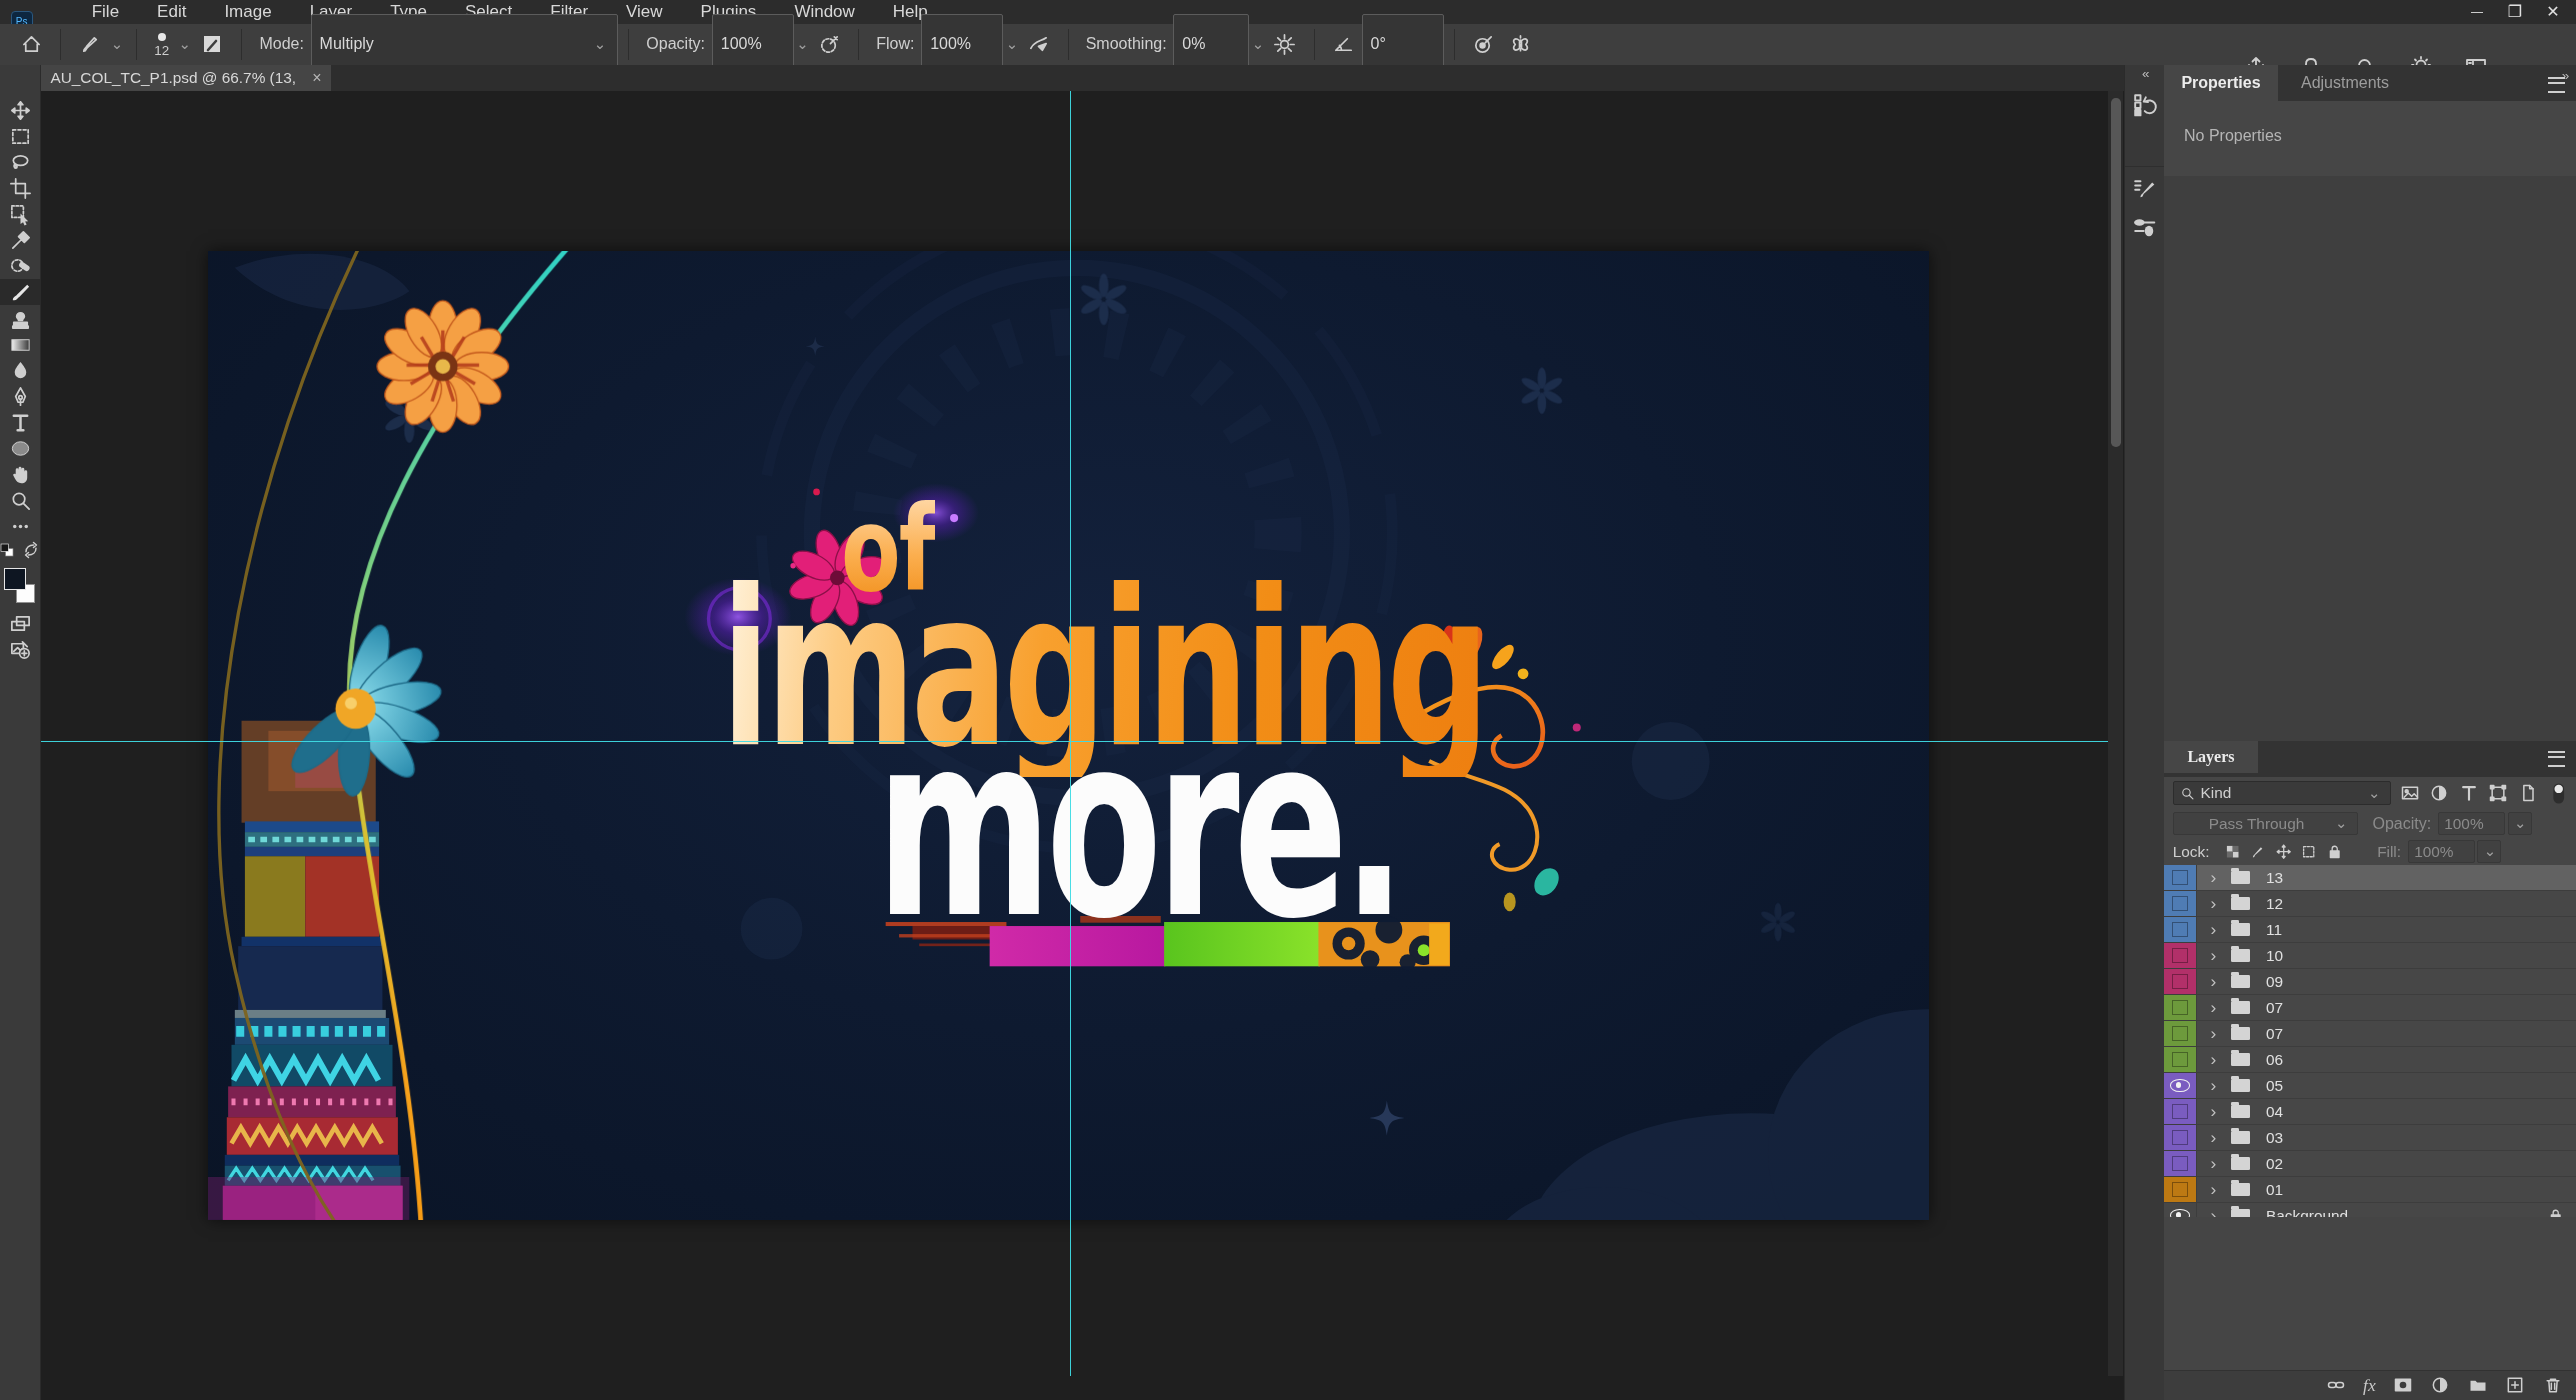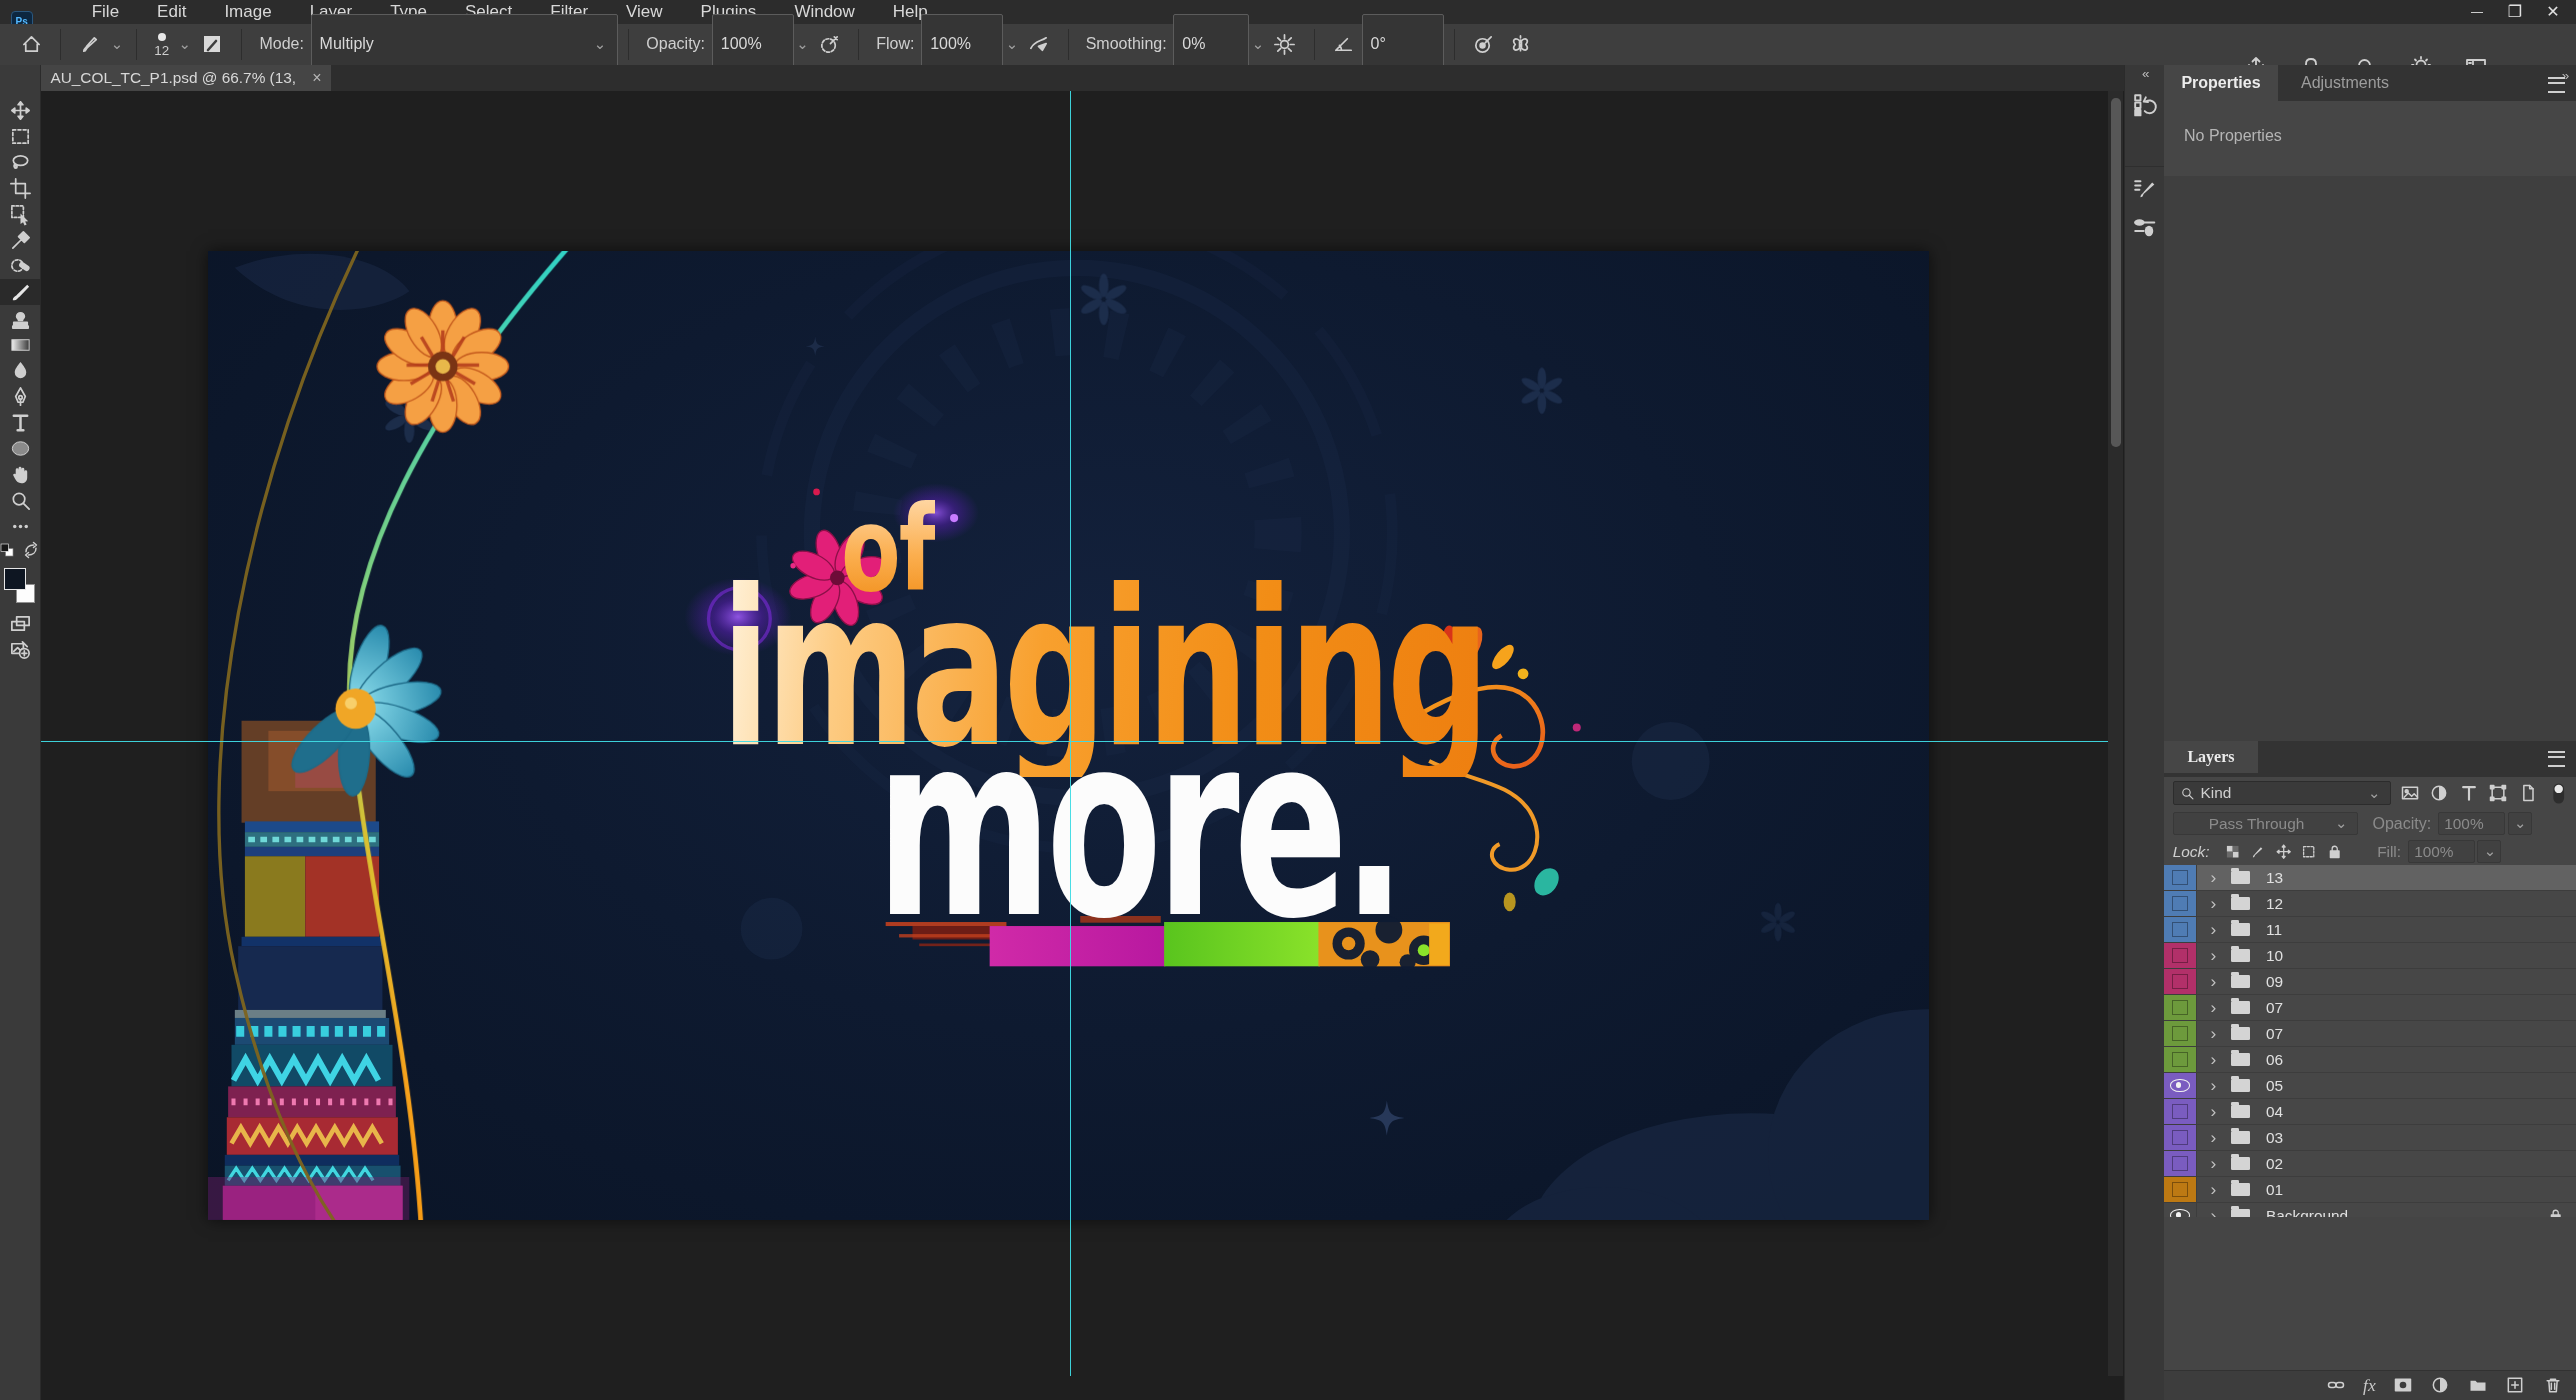--- a/index.html
+++ b/index.html
@@ -1,20 +1,20 @@
 <!DOCTYPE html>
 <html style="font-size:10.7px"><head>
 <meta charset="utf-8">
 <style>
   html,body{margin:0;padding:0;background:#242424;font-family:"Liberation Sans",sans-serif;}
   #app{position:relative;width:2576px;height:1400px;overflow:hidden;background:#1f1f1f;color:#d6d6d6;}
   .abs{position:absolute;}
   
   #menubar{left:0;top:0;width:2576px;height:23.5px;background:#2c2c2c;display:flex;align-items:center;padding-left:10.7px;box-sizing:border-box;}
-  #pslogo{width:20px;height:20px;border-radius:4px;background:#0d2740;border:0.7px solid #2a577e;color:#54b9ff;font-weight:bold;font-size:10px;display:flex;align-items:center;justify-content:center;margin-right:40px;margin-top:20px;}
+  #pslogo{width:20px;height:20px;border-radius:4px;background:#0d2740;border:0.7px solid #2a577e;color:#54b9ff;font-weight:normal;font-size:10px;display:flex;align-items:center;justify-content:center;margin-right:40px;margin-top:20px;}
   .menuitem{font-size:17px;color:#d8d8d8;padding:0 19px;line-height:23.5px;}
   #wincontrols{position:absolute;right:4px;top:0;height:23.5px;display:flex;}
   .winbtn{width:38px;height:23.5px;display:flex;align-items:center;justify-content:center;color:#e0e0e0;font-size:16px;}
   .winbtn.min::before{content:"—";font-size:12px;}
   .winbtn.rest::before{content:"❐";}
   .winbtn.close::before{content:"✕";}
   #optionsbar{left:0;top:23.5px;width:2576px;height:42px;background:#3e3e3e;border-bottom:0.7px solid #262626;display:flex;align-items:center;padding-left:13.4px;box-sizing:border-box;}
   .osep{width:0.7px;height:31px;background:#2d2d2d;margin:0 10.7px;flex:none;}
   .olabel{font-size:16px;color:#cfcfcf;margin:0 6.7px;white-space:nowrap;}
   .obox{height:27px;background:#353535;border:0.7px solid #5c5c5c;border-radius:2px;display:flex;align-items:center;padding:16px 8px;font-size:16px;color:#d9d9d9;}
@@ -715,21 +715,21 @@
       <span class="olabel dis" style="margin-left:14.8px;">Opacity:</span>
       <div class="disbox" style="width:67px;">
         <span style="flex:1;">100%</span>
       </div>
       <div class="disbox" style="width:24px;margin-left:2.7px;">
           <span class="chev"></span>
         </div>
     </div>
 
     <div id="llock">
-      <span class="olabel" style="margin-left:8.7px;font-style:italic;">Lock:</span>
+      <span class="olabel" style="margin-left:8.7px;">Lock:</span>
       <span class="lockico">
           <svg width="17.4" height="17.4" viewBox="0 0 24 24">
             <rect x="4" y="4" width="8" height="8" fill="#cfcfcf"></rect>
             <rect x="12" y="12" width="8" height="8" fill="#cfcfcf"></rect>
             <rect x="12" y="4" width="8" height="8" fill="#6a6a6a"></rect>
             <rect x="4" y="12" width="8" height="8" fill="#6a6a6a"></rect>
           </svg>
         </span>
       <span class="lockico">
           <svg class="ic" width="17.4" height="17.4" viewBox="0 0 24 24">

